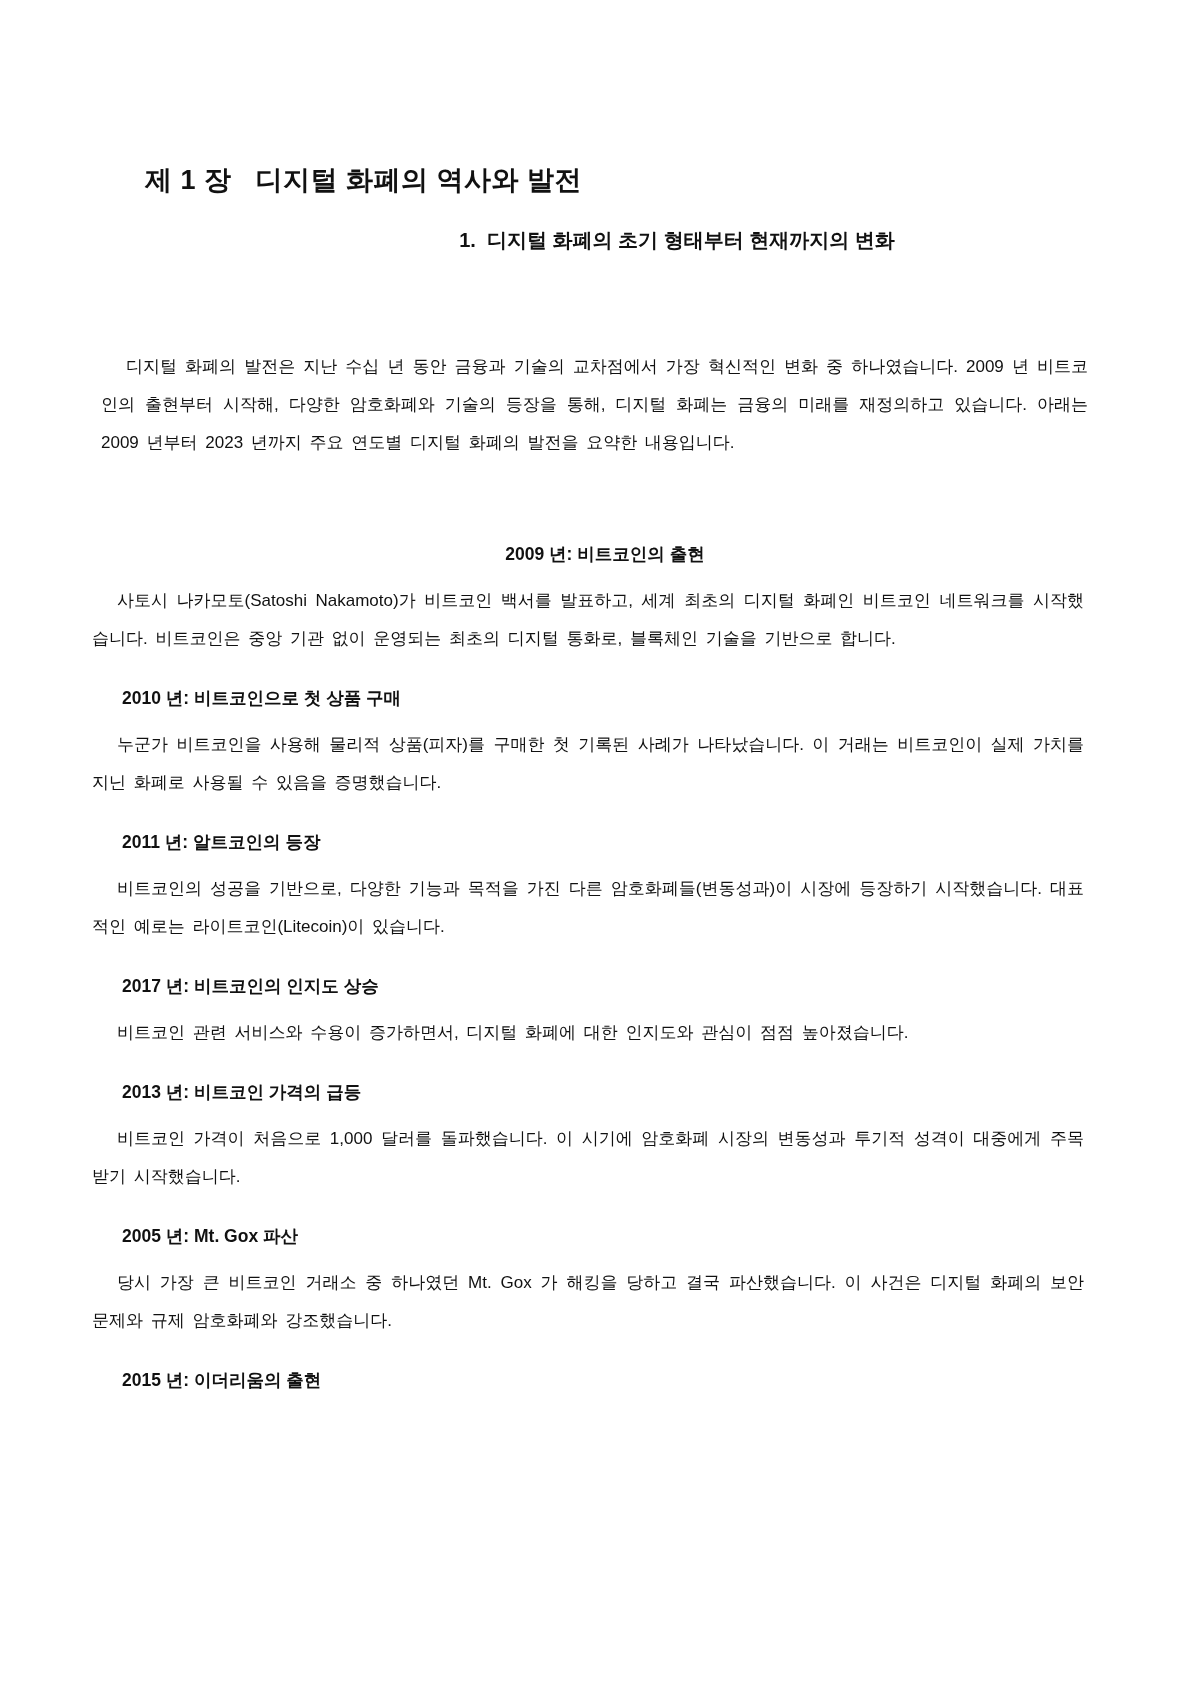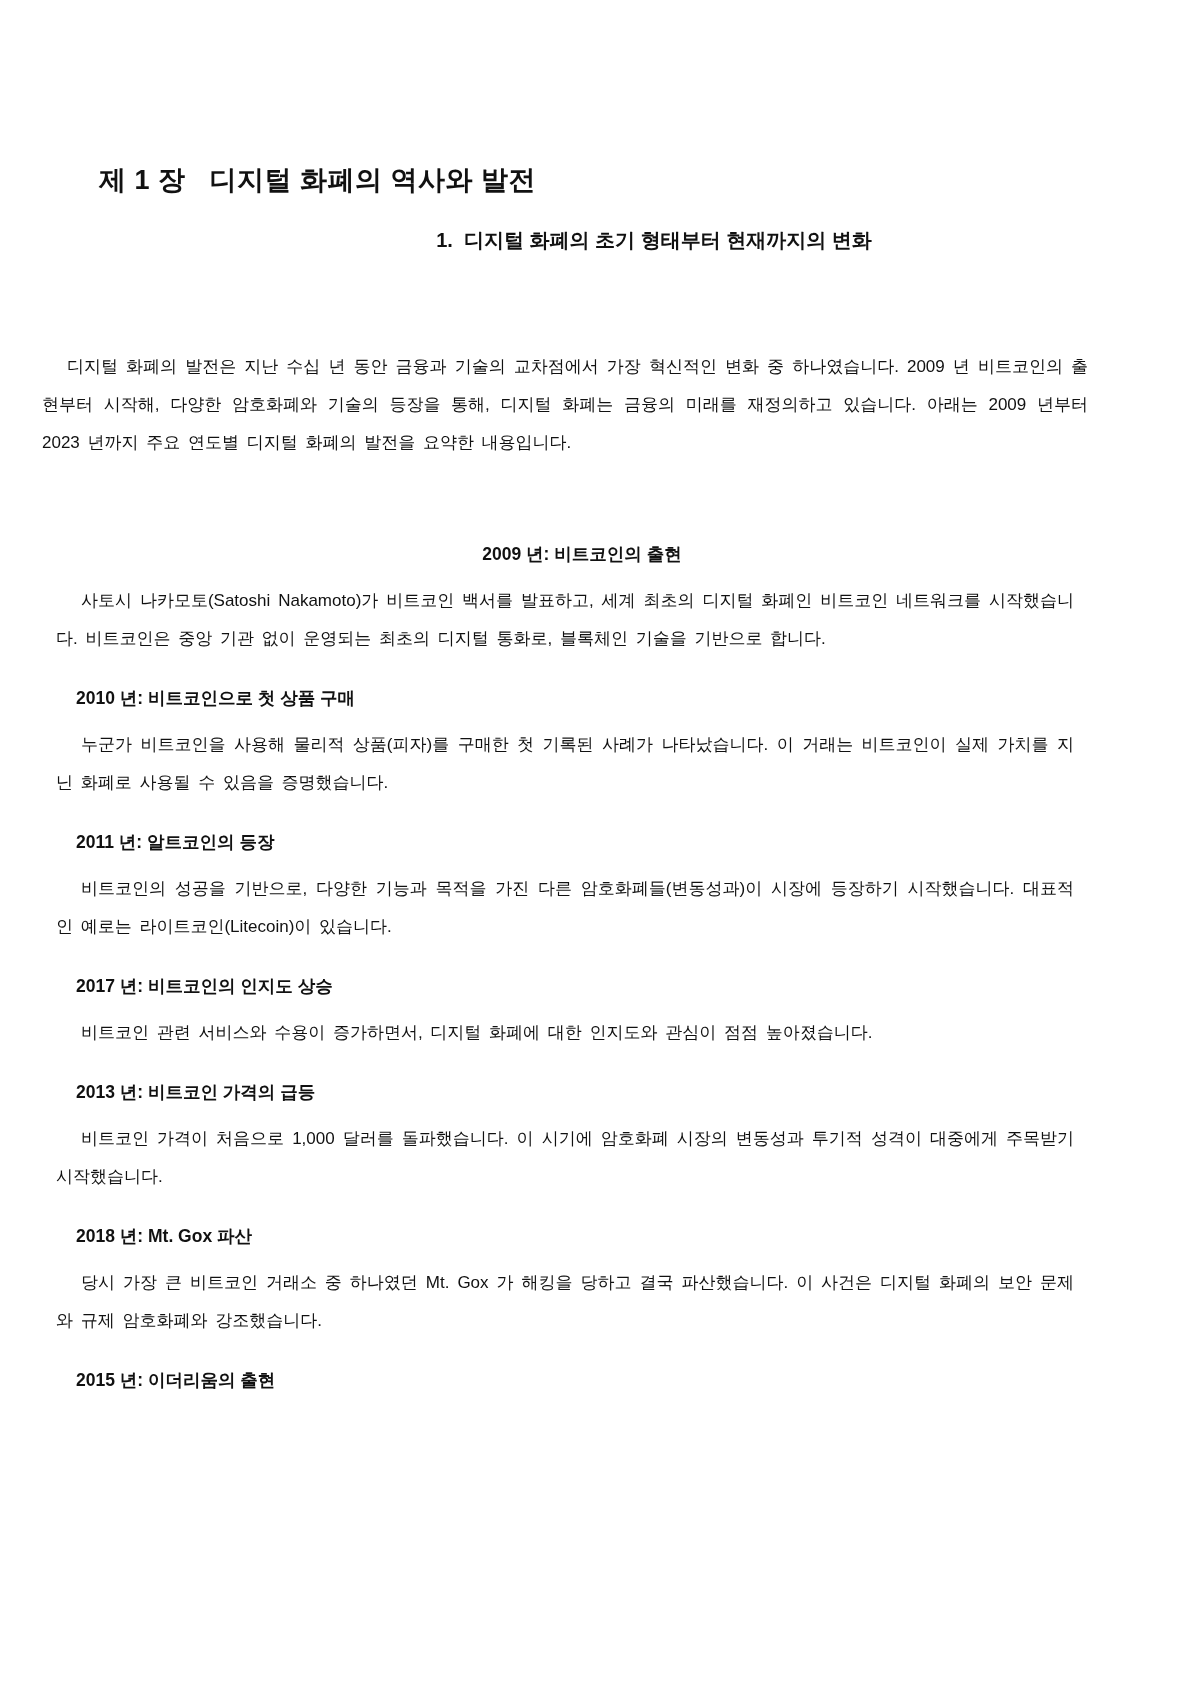--- a/index.html
+++ b/index.html
@@ -9,60 +9,60 @@
     background: #ffffff;
   }
   .page {
     position: relative;
     width: 1191px;
     height: 1684px;
     margin: 0 auto;
     background: #ffffff;
     color: #111111;
     font-family: "Liberation Sans", "DejaVu Sans", sans-serif;
-    padding: 162px 103px 0 42px;
+    padding: 162px 103px 0 88px;
     overflow: hidden;
   }
   .chapter-title {
     font-size: 27px;
     font-weight: 700;
     line-height: 36px;
     margin: 0 0 0 57px;
     white-space: pre;
     letter-spacing: 0.5px;
   }
   .section-title {
     font-size: 20px;
     font-weight: 700;
     line-height: 28px;
     margin: 28px 0 0 178px;
     white-space: pre;
     text-align: center;
   }
   .intro {
-    margin: 94px 0 0 0;
+    margin: 94px 0 0 13px;
     font-size: 17px;
     line-height: 38px;
     text-align: justify;
     text-indent: 25px;
     word-spacing: 3px;
   }
   .entry-heading {
     font-size: 17.5px;
     font-weight: 700;
     line-height: 24px;
     margin: 28px 0 16px 34px;
     white-space: pre;
   }
   .entry:first-of-type .entry-heading {
     margin-top: 80px;
     text-align: center;
   }
   .entry-body {
-    margin: 14px;
+    margin: 4px;
     font-size: 17px;
     line-height: 38px;
     text-align: justify;
     text-indent: 25px;
     word-spacing: 3px;
   }
 </style>
 </head>
 <body>
 
@@ -93,21 +93,21 @@
     <h3 class="entry-heading">2017 년: 비트코인의 인지도 상승</h3>
     <p class="entry-body">비트코인 관련 서비스와 수용이 증가하면서, 디지털 화폐에 대한 인지도와 관심이 점점 높아졌습니다.</p>
   </section>
 
   <section class="entry">
     <h3 class="entry-heading">2013 년: 비트코인 가격의 급등</h3>
     <p class="entry-body">비트코인 가격이 처음으로 1,000 달러를 돌파했습니다. 이 시기에 암호화폐 시장의 변동성과 투기적 성격이 대중에게 주목받기 시작했습니다.</p>
   </section>
 
   <section class="entry">
-    <h3 class="entry-heading">2018 년: Mt. Gox 파산</h3>
+    <h3 class="entry-heading">2005 년: Mt. Gox 파산</h3>
     <p class="entry-body">당시 가장 큰 비트코인 거래소 중 하나였던 Mt. Gox 가 해킹을 당하고 결국 파산했습니다. 이 사건은 디지털 화폐의 보안 문제와 규제 암호화폐와 강조했습니다.</p>
   </section>
 
   <section class="entry">
     <h3 class="entry-heading">2015 년: 이더리움의 출현</h3>
     <p class="entry-body"></p>
   </section>
 
 </div>
 

